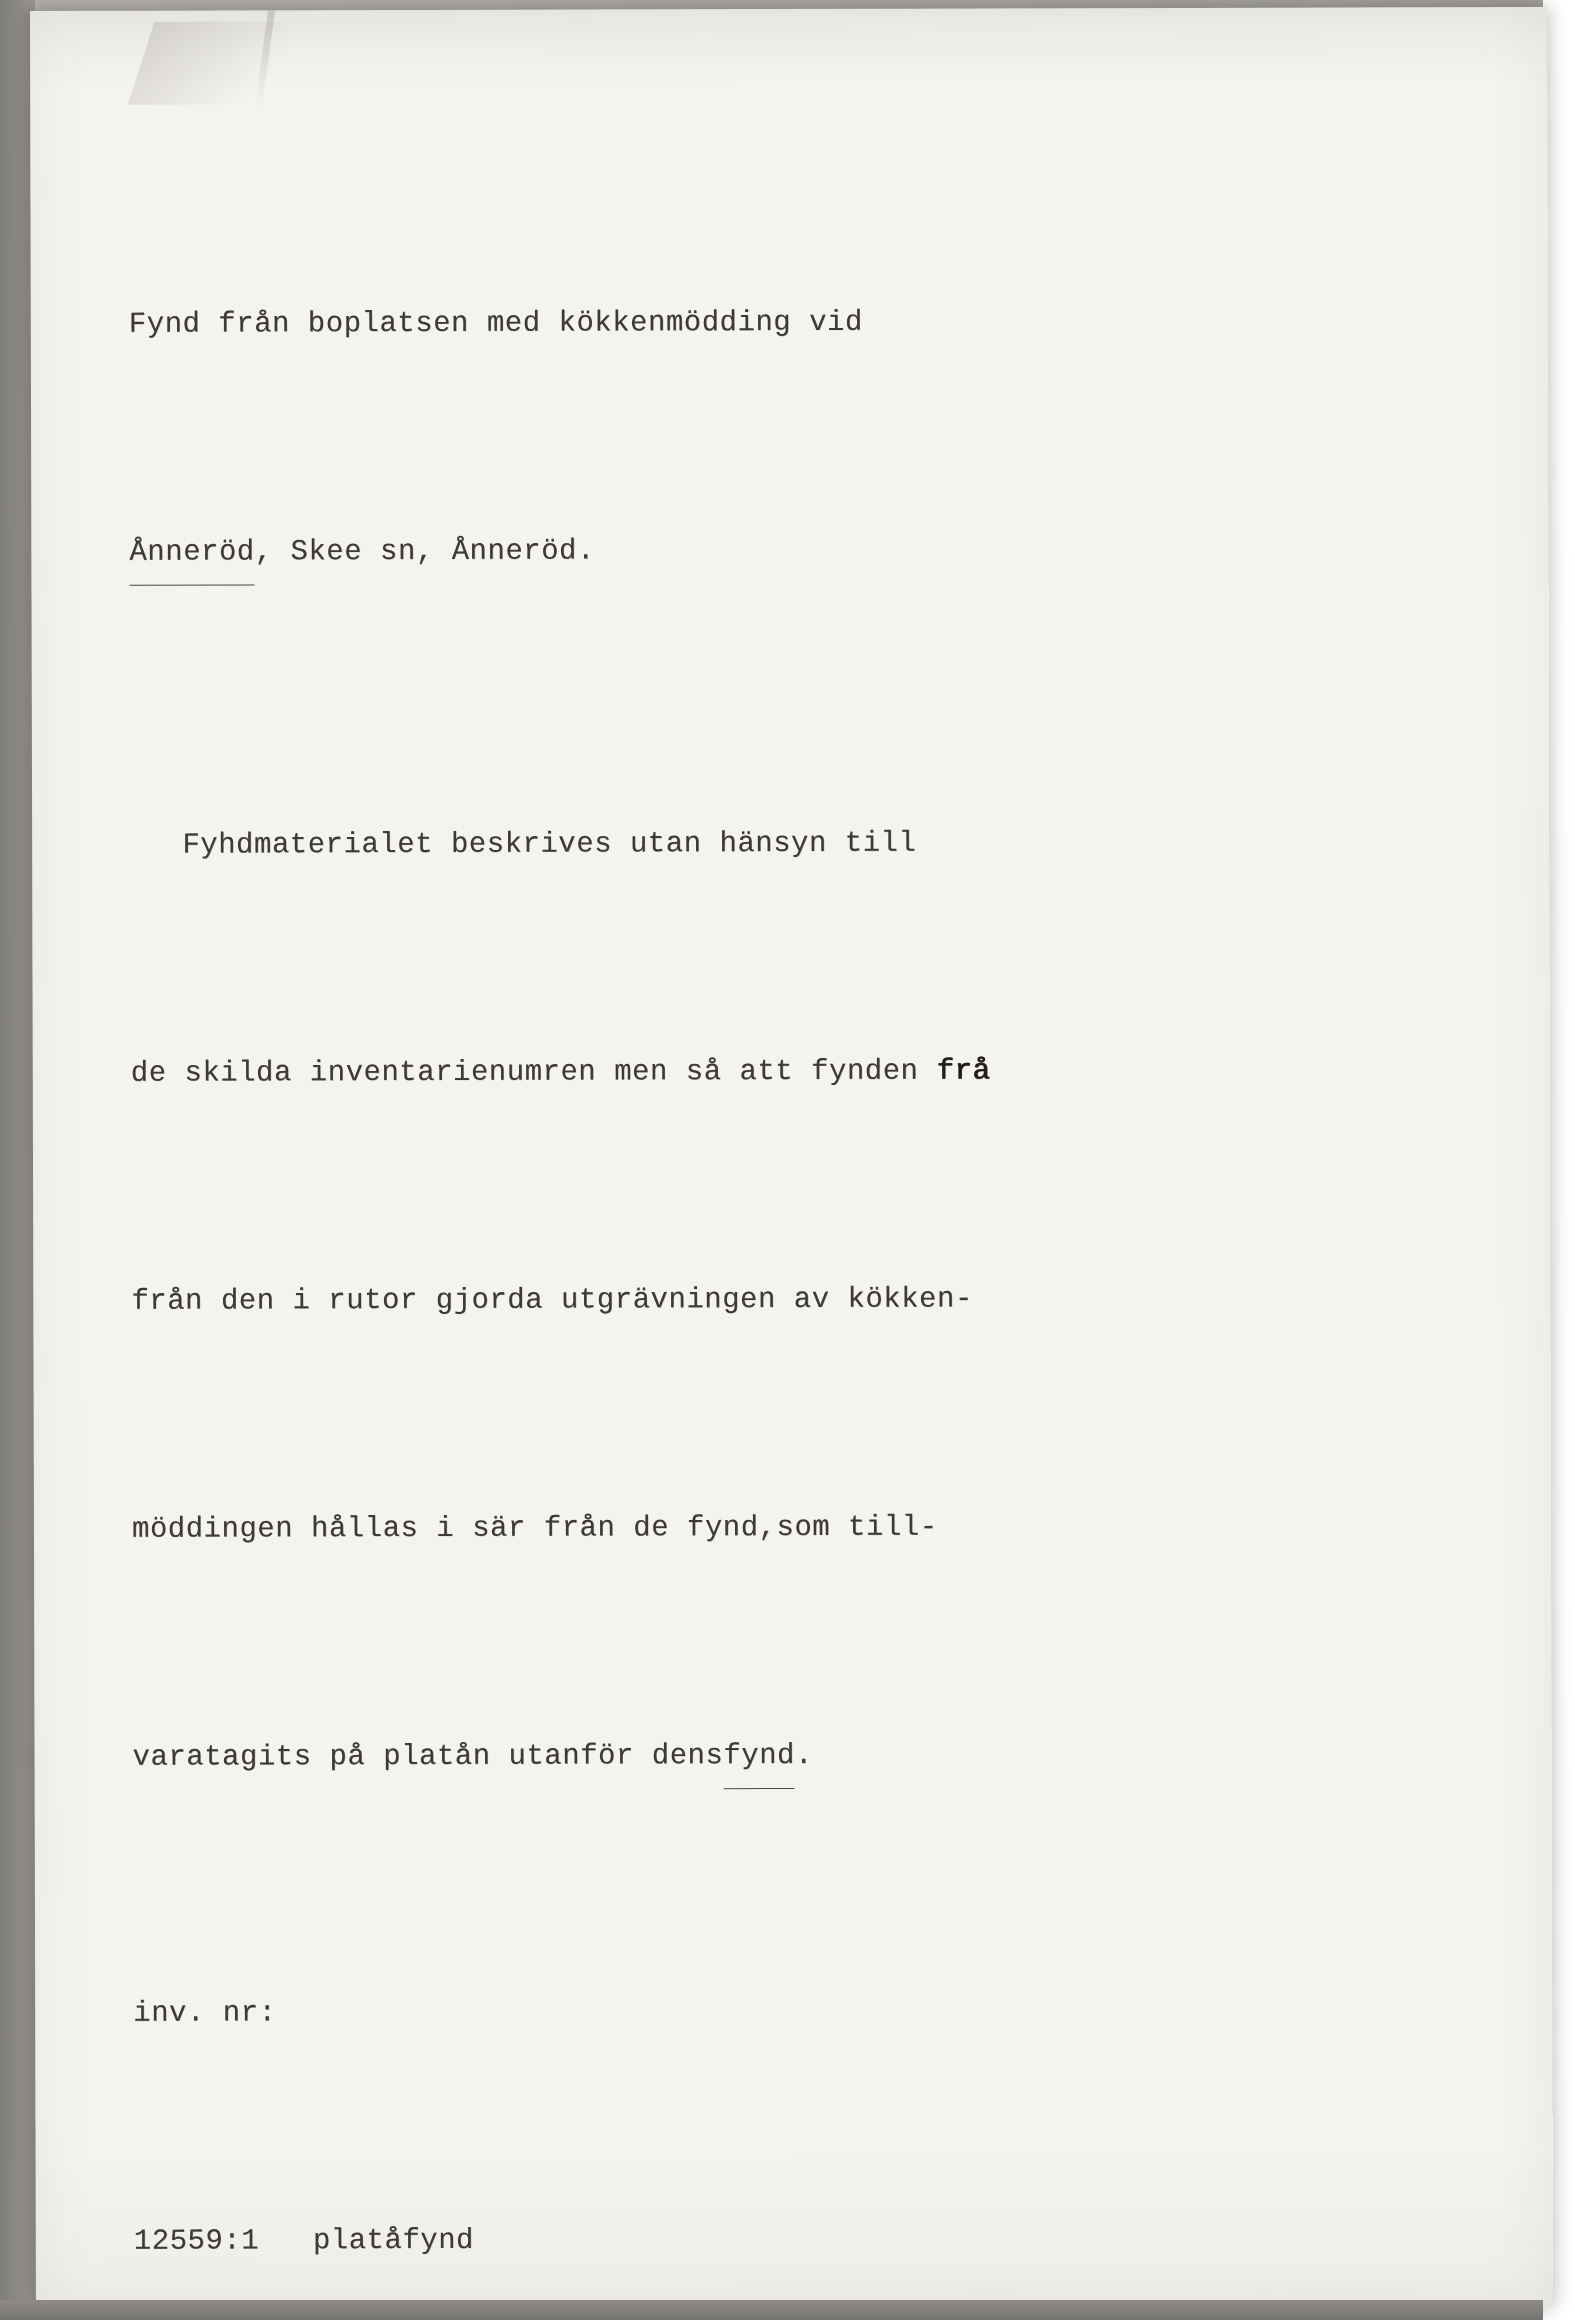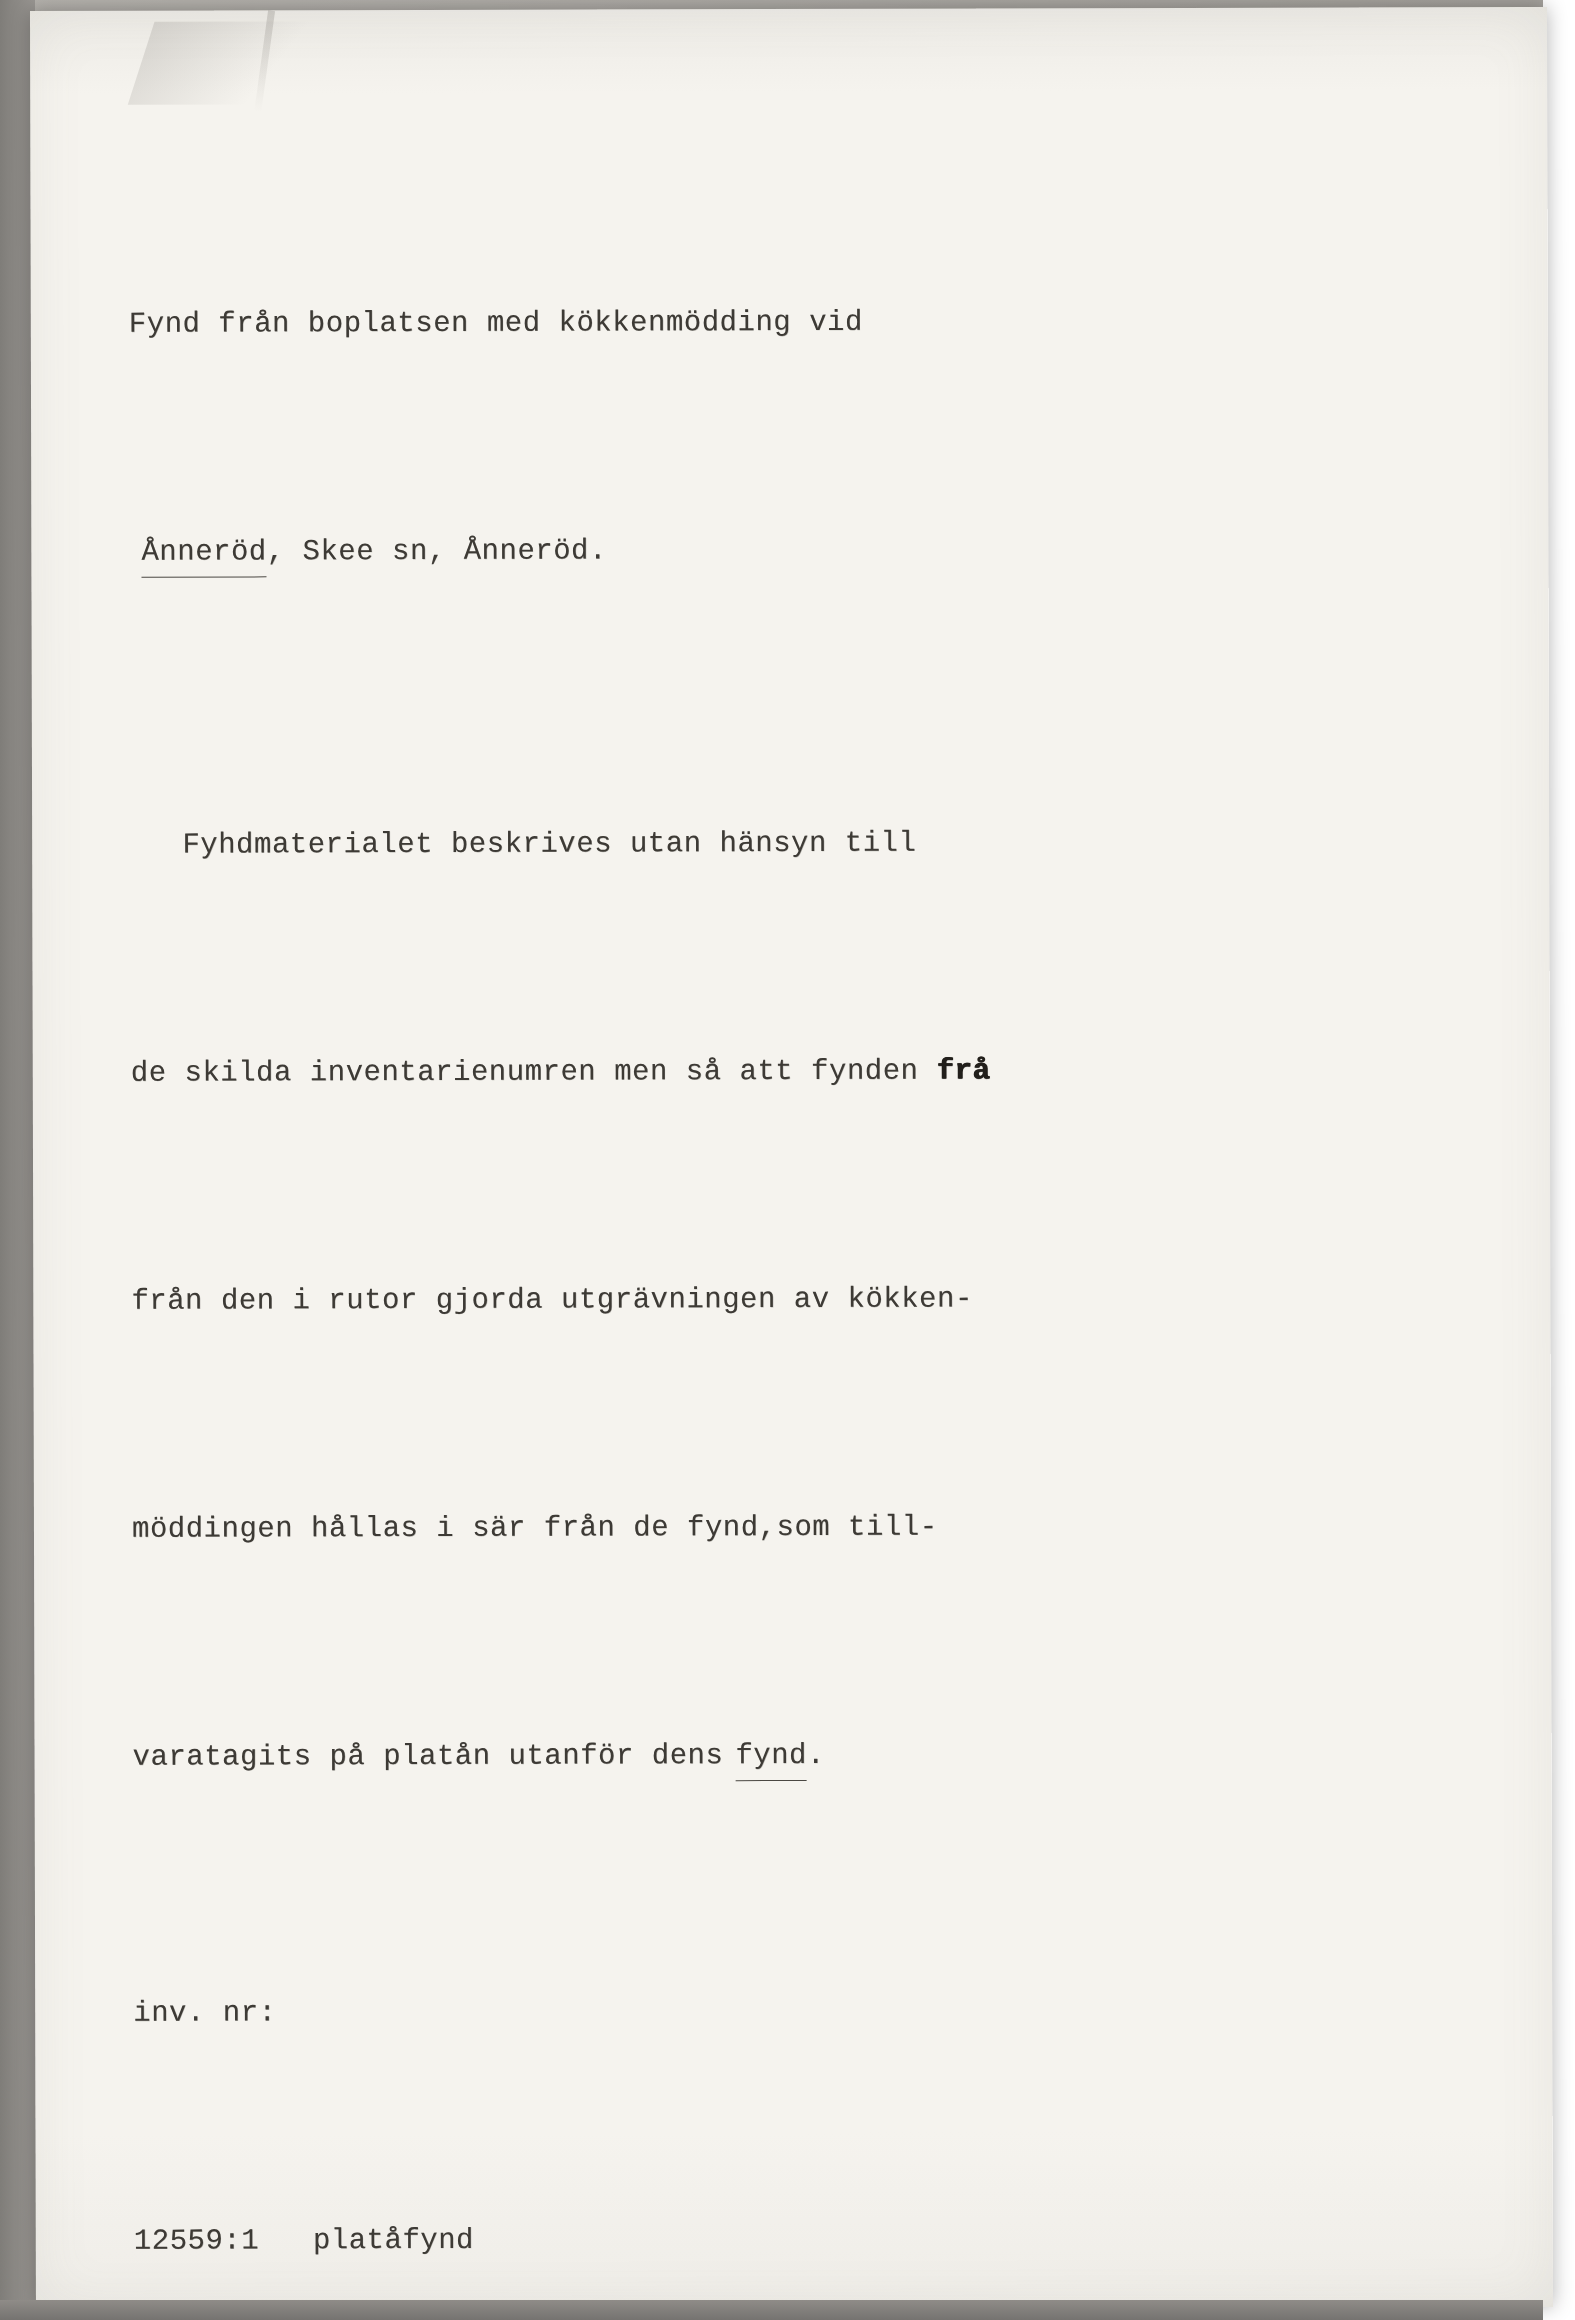--- a/index.html
+++ b/index.html
@@ -77,26 +77,25 @@
     line-height: 57px;
     letter-spacing: 0.5px;
     white-space: pre;
     text-shadow: 0.4px 0.4px 0.6px rgba(61,58,53,0.35);
   }
 
   .line { white-space: pre; }
 
   .u {
     border-bottom: 1.8px solid #4a4742;
-    padding-bottom: 8px;
-    margin-left: 12px;
+    padding-bottom: 16px;
   }
 
   .overstruck {
-    font-weight: bold;
+    font-weight: normal;
     color: #221f1b;
     text-shadow: 0.9px 0 0 #221f1b, 0.5px 0.5px 0.7px rgba(0,0,0,0.5);
   }
 
   .para-start { margin-top: 65px; }
   .indent-first { padding-left: 3ch; }
 
   .inv-start { margin-top: 28px; }
 </style>
 </head>

